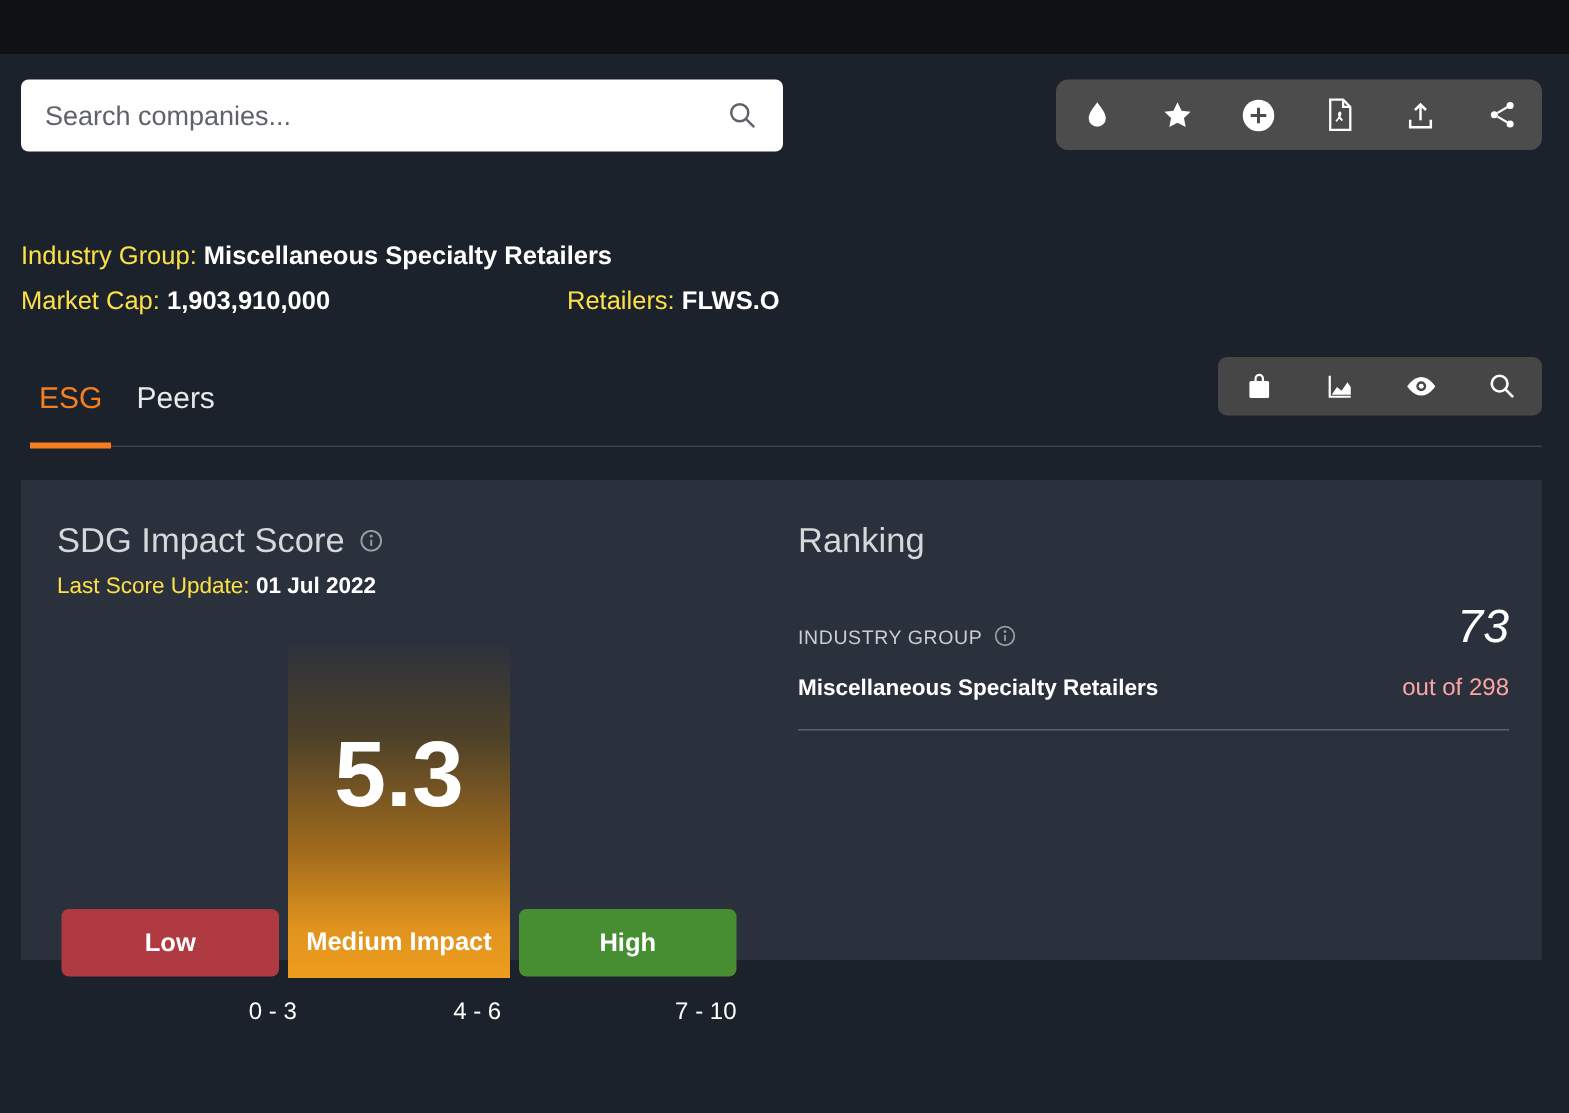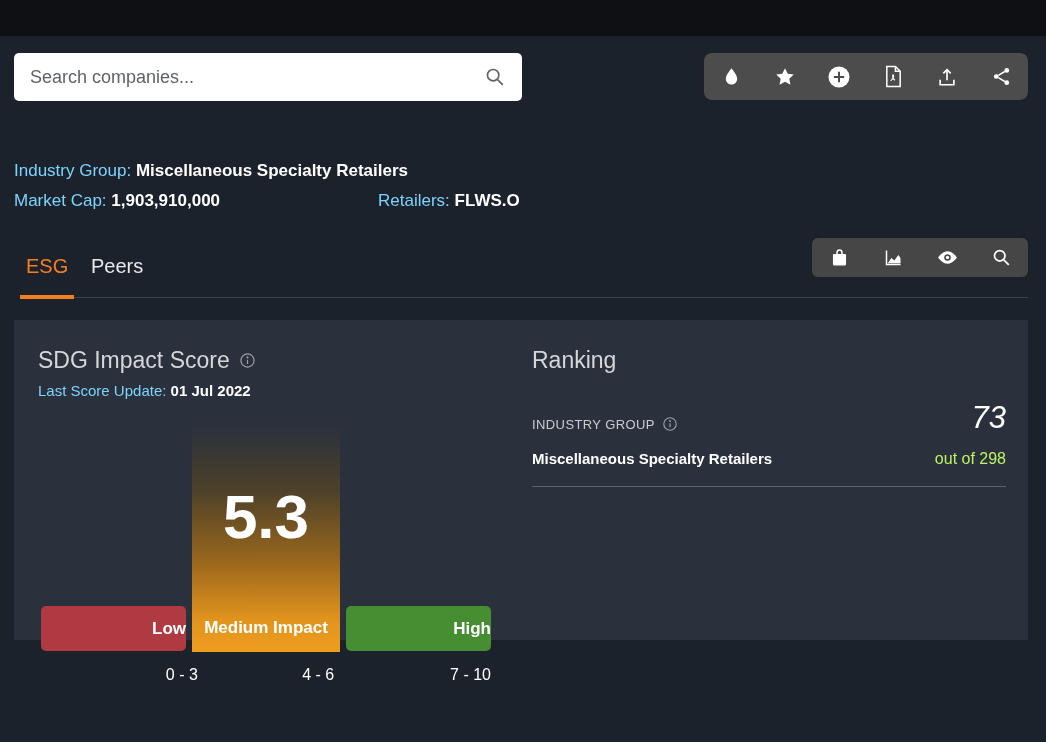--- a/index.html
+++ b/index.html
@@ -44,21 +44,21 @@
   }
   .tool-btn {
     display:flex; align-items:center; justify-content:center;
     width:34px; height:34px; cursor:pointer;
   }
 
   
   .info-row1 { position:absolute; left:14px; top:161px; font-size:17px; }
   .info-row2 { position:absolute; left:14px; top:191px; font-size:17px; }
   .info-ident { position:absolute; left:378px; top:191px; font-size:17px; }
-  .lbl { color:#7dd3fc; font-weight:400; }
+  .lbl { color:#fde047; font-weight:400; }
   .val { color:#ffffff; font-weight:bold; }
 
   
   .tab-esg {
     position:absolute; left:26px; top:255px; font-size:20px;
     color:#f57e20; cursor:pointer;
   }
   .tab-peers {
     position:absolute; left:91px; top:255px; font-size:20px;
     color:#e8e9ea; cursor:pointer;
@@ -95,21 +95,21 @@
   .band-score {
     margin-top:58px; font-size:62px; font-weight:bold; color:#ffffff;
     line-height:1;
   }
   .band-med-label {
     position:absolute; bottom:14px; width:100%; text-align:center;
     font-size:17px; font-weight:bold; color:#ffffff;
   }
   .band-btn {
     position:absolute; top:286px; height:45px; width:145px;
-    border-radius:5px; display:flex; align-items:center; justify-content:flex-end;
+    border-radius:5px; display:flex; align-items:center; justify-content:center;
     font-size:17px; font-weight:bold; color:#ffffff; cursor:default;
   }
   .band-low  { left:27px;  background:#b03a42; }
   .band-high { left:332px; background:#478e32; }
   .range-row { position:absolute; top:346px; left:27px; width:450px; display:flex; }
   .range-cell {
     width:150px; text-align:right; font-size:16px; font-weight:normal; color:#ffffff;
   }
 
   
@@ -121,21 +121,21 @@
   .rank-number {
     position:absolute; right:22px; top:80px; font-size:31px; color:#ffffff;
     text-align:right;
     font-style:italic;
   }
   .rank-group-value {
     position:absolute; left:518px; top:130px; font-size:15px;
     font-weight:bold; color:#ffffff;
   }
   .rank-outof {
-    position:absolute; right:22px; top:130px; font-size:16px; color:#bef264;margin-left:44px;
+    position:absolute; right:22px; top:130px; font-size:16px; color:#fca5a5;margin-left:44px;
   }
   .rank-divider {
     position:absolute; left:518px; right:22px; top:166px; height:1px;
     background:#5a626e;
   }
 </style>
 </head>
 <body>
 
 <div class="top-strip"></div>

